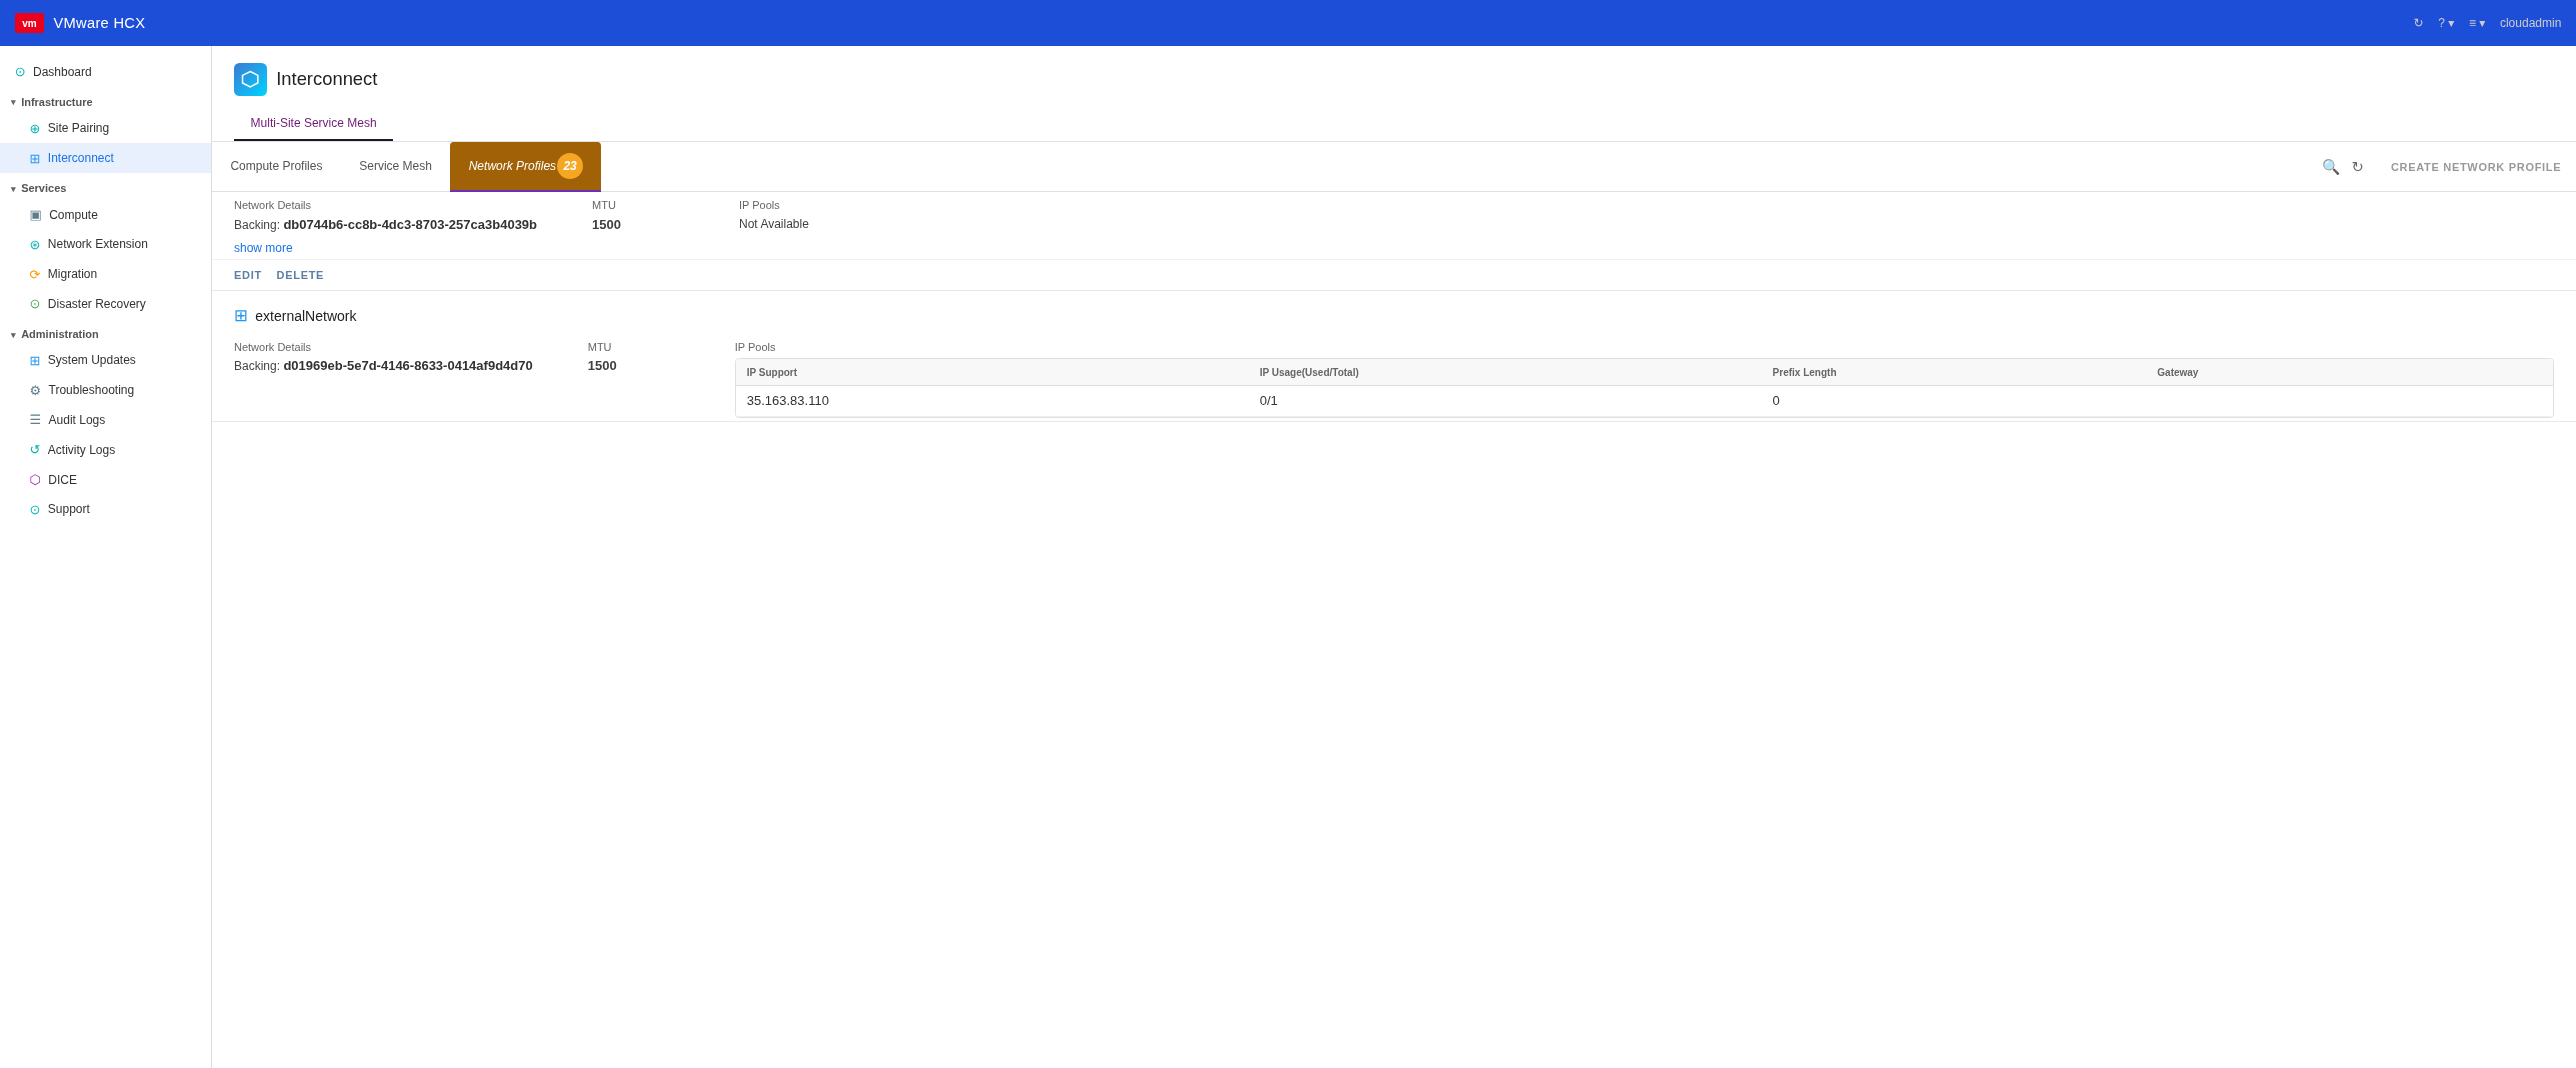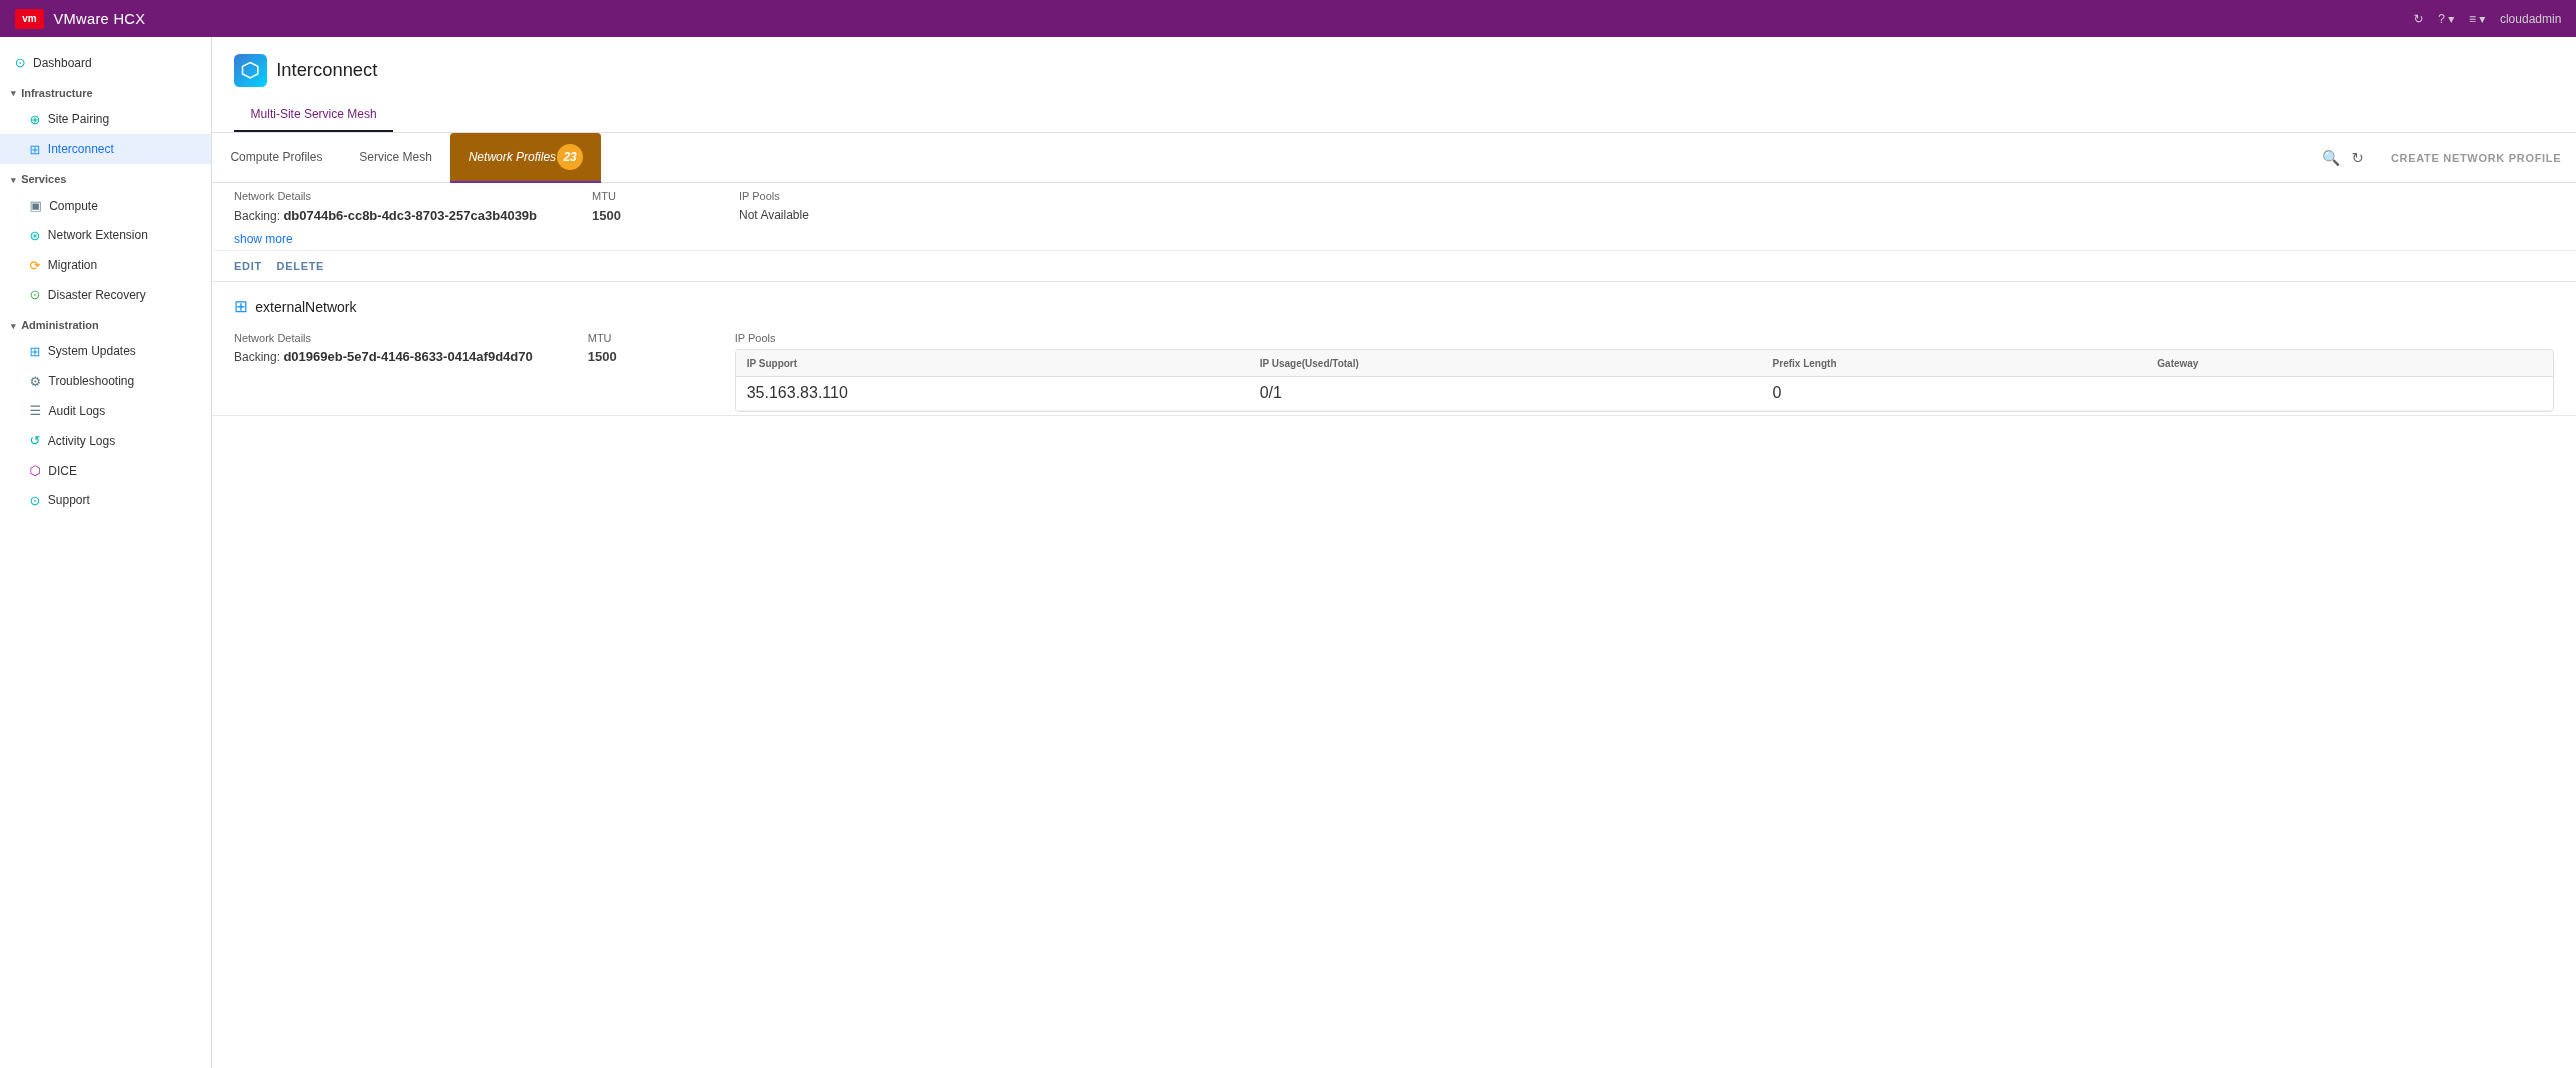--- a/index.html
+++ b/index.html
@@ -1,22 +1,22 @@
 <!DOCTYPE html>
 <html style="font-size:14.7px"><head>
   <meta charset="utf-8">
   <style>
     * { box-sizing: border-box; margin: 0; padding: 0; }
     body { font-family: -apple-system, BlinkMacSystemFont, 'Segoe UI', Arial, sans-serif; font-size: 13px; background: #f4f4f4; display: flex; flex-direction: column; height: 100vh; overflow: hidden; }
 
     
     .topbar {
-      background: #701a75;
+      background: #1d4ed8;
       color: #fff;
-      height: 37px;
+      height: 46px;
       display: flex;
       align-items: center;
       padding: 0 14.7px;
       flex-shrink: 0;
       justify-content: space-between;
     }
     .topbar-left { display: flex; align-items: center; gap: 9.2px; }
     .vm-logo {
       width: 29.5px; height: 20px;
       background: #e8001c;
@@ -174,21 +174,21 @@
       grid-template-columns: 2fr 2fr 1.5fr 1.5fr;
       background: #f8f8f8;
       border-bottom: 0.9px solid #e0e0e0;
       padding: 7.4px 11px;
       font-size: 10px; color: #666; font-weight: 600;
     }
     .ip-table-row {
       display: grid;
       grid-template-columns: 2fr 2fr 1.5fr 1.5fr;
       padding: 7.4px 11px;
-      font-size: 16px; color: #333;
+      font-size: 13px; color: #333;
       border-bottom: 0.9px solid #f0f0f0;
     }
 
     .mtu-col { min-width: 92px; }
     .ip-pools-col { flex: 1; }
 
     .profile-details-grid {
       display: flex;
       padding: 7.4px 22px 3.7px 22px;
       gap: 55px;

